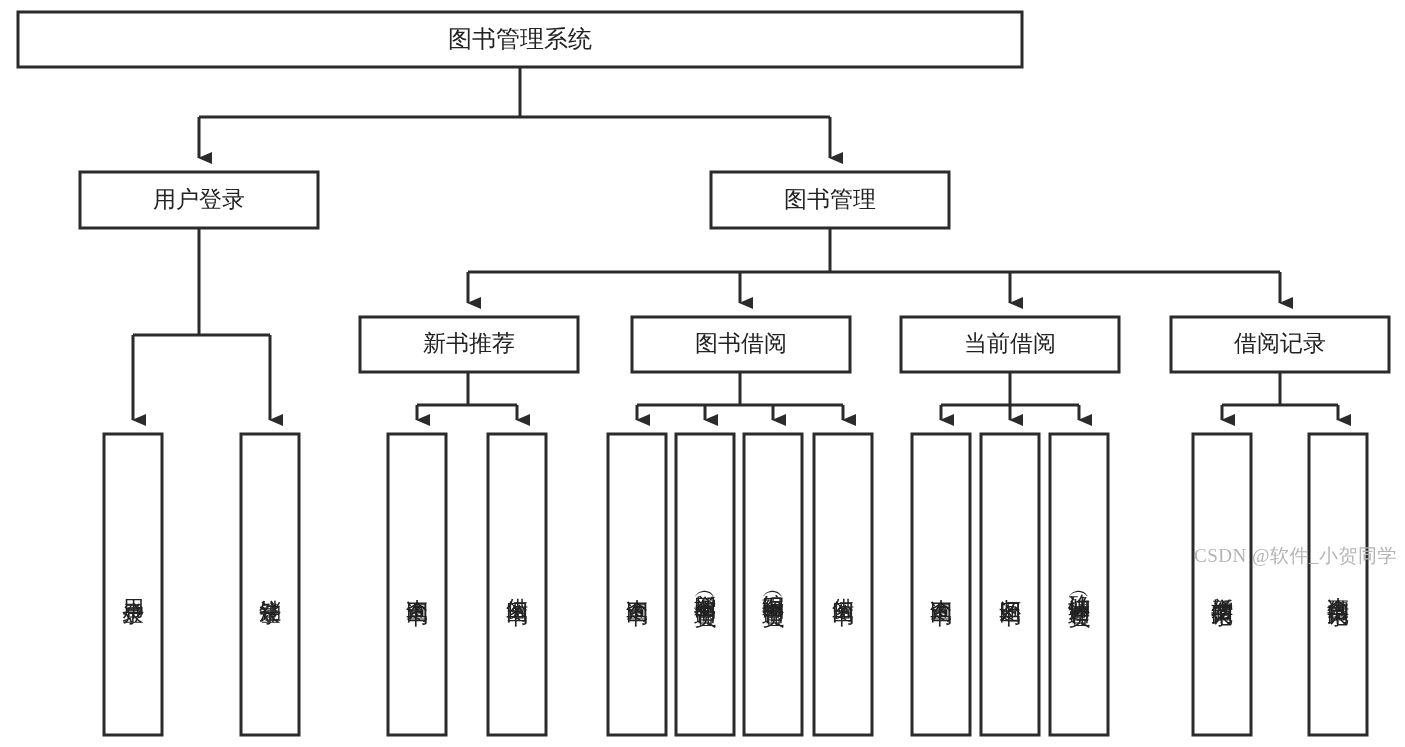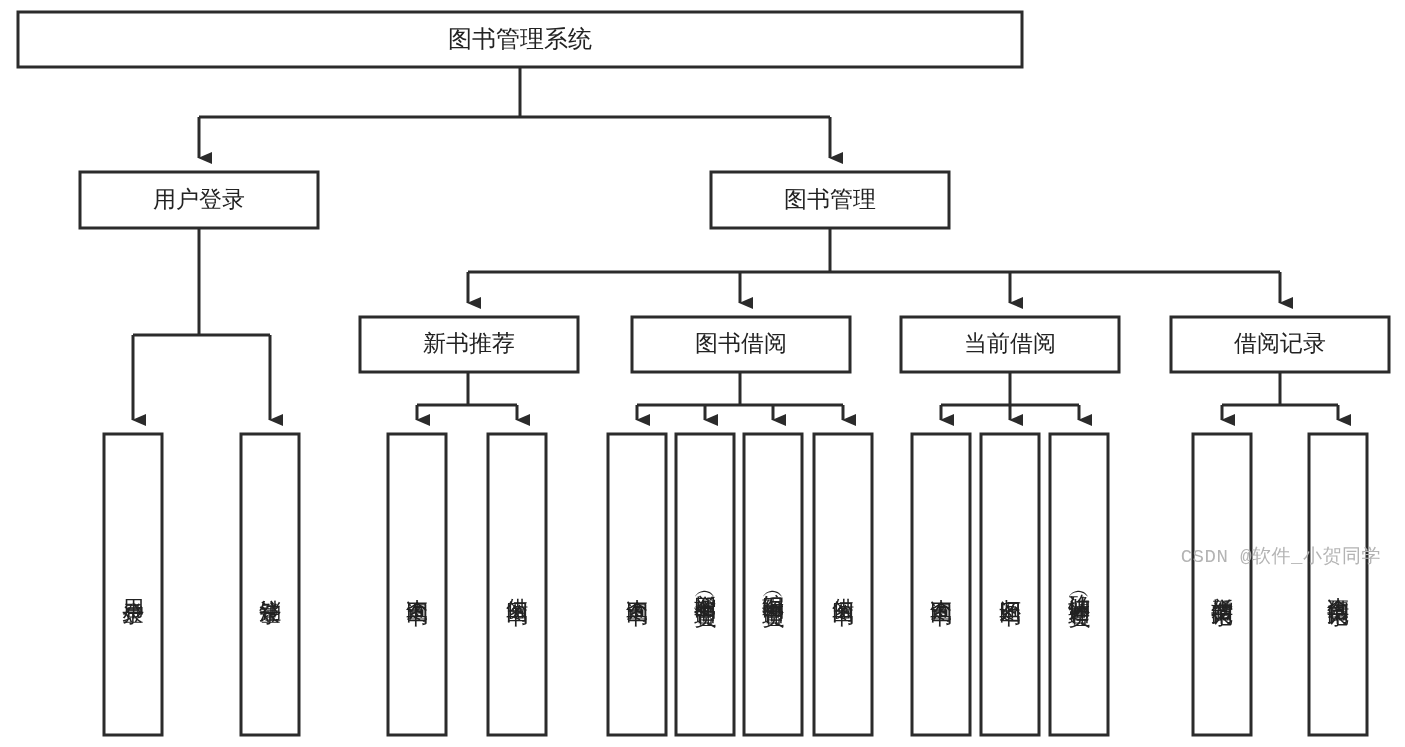--- a/index.html
+++ b/index.html
@@ -68,23 +68,23 @@
     font-family: "Liberation Sans", "DejaVu Sans", sans-serif;
     font-size: 22px;
     line-height: 1.12;
     letter-spacing: 2px;
     color: #222222;
     white-space: nowrap;
     text-align: center;
   }
   #watermark {
     position: absolute;
-    right: 24px;
+    right: 8px;
     bottom: 4px;
-    font-family: Liberation Mono, monospace;
+    font-family: Liberation Serif, serif;
     font-size: 19px;
     color: #b4b4b4;
     letter-spacing: 0.5px;
     white-space: nowrap;
     pointer-events: none;
   }
 </style>
 </head>
 <body>
 

